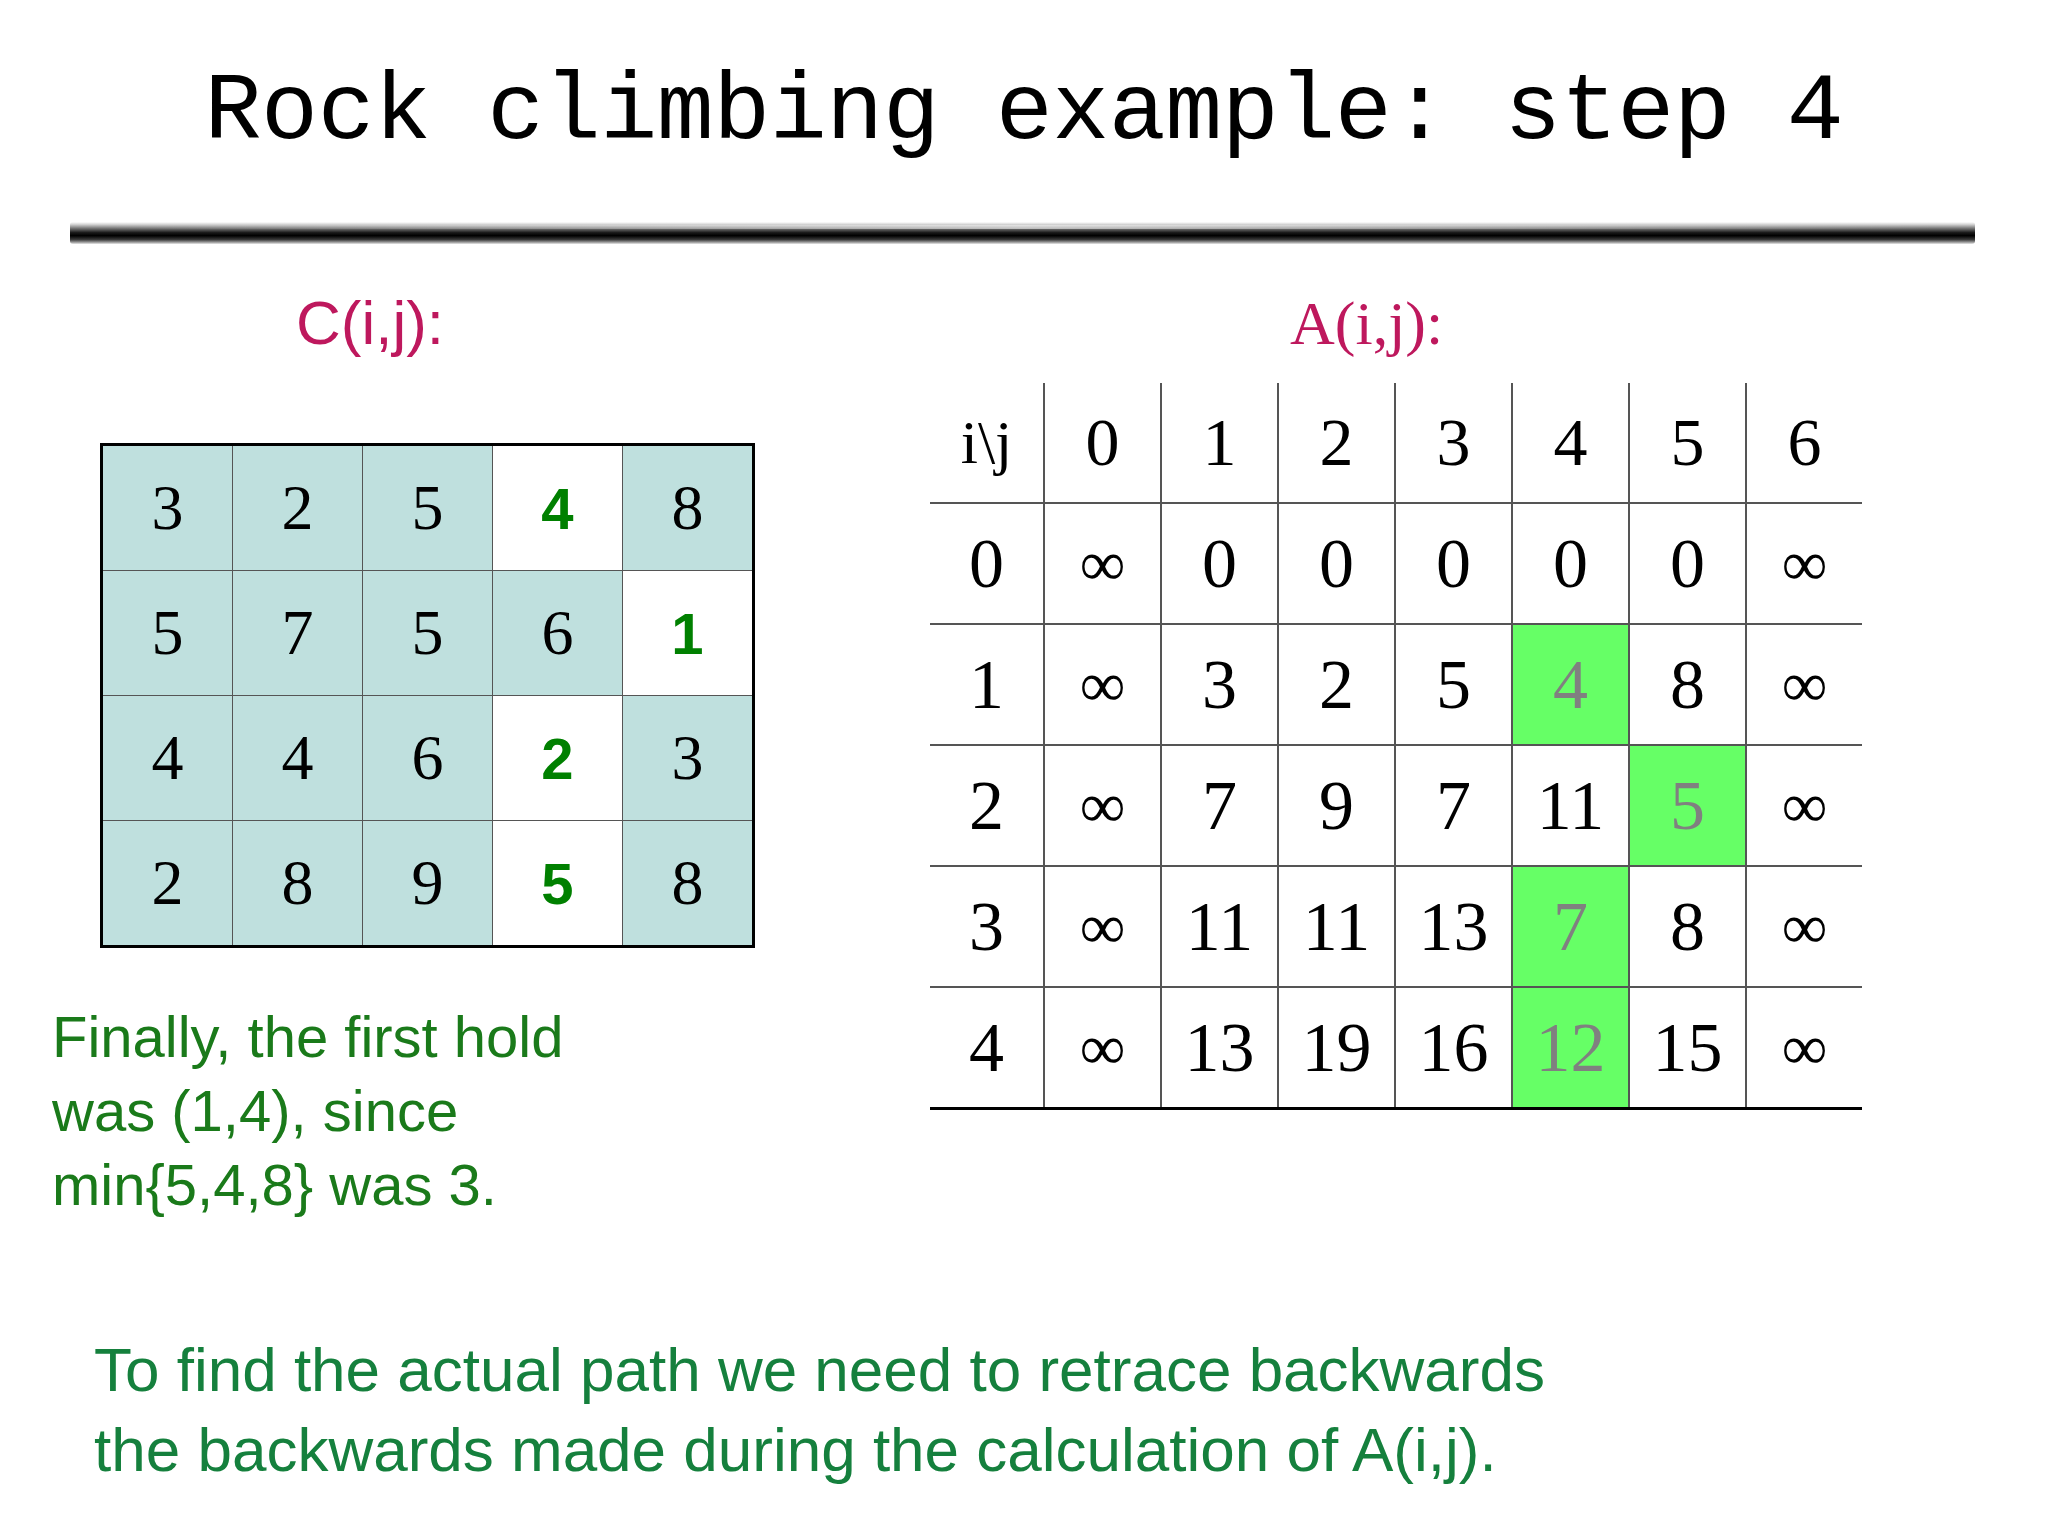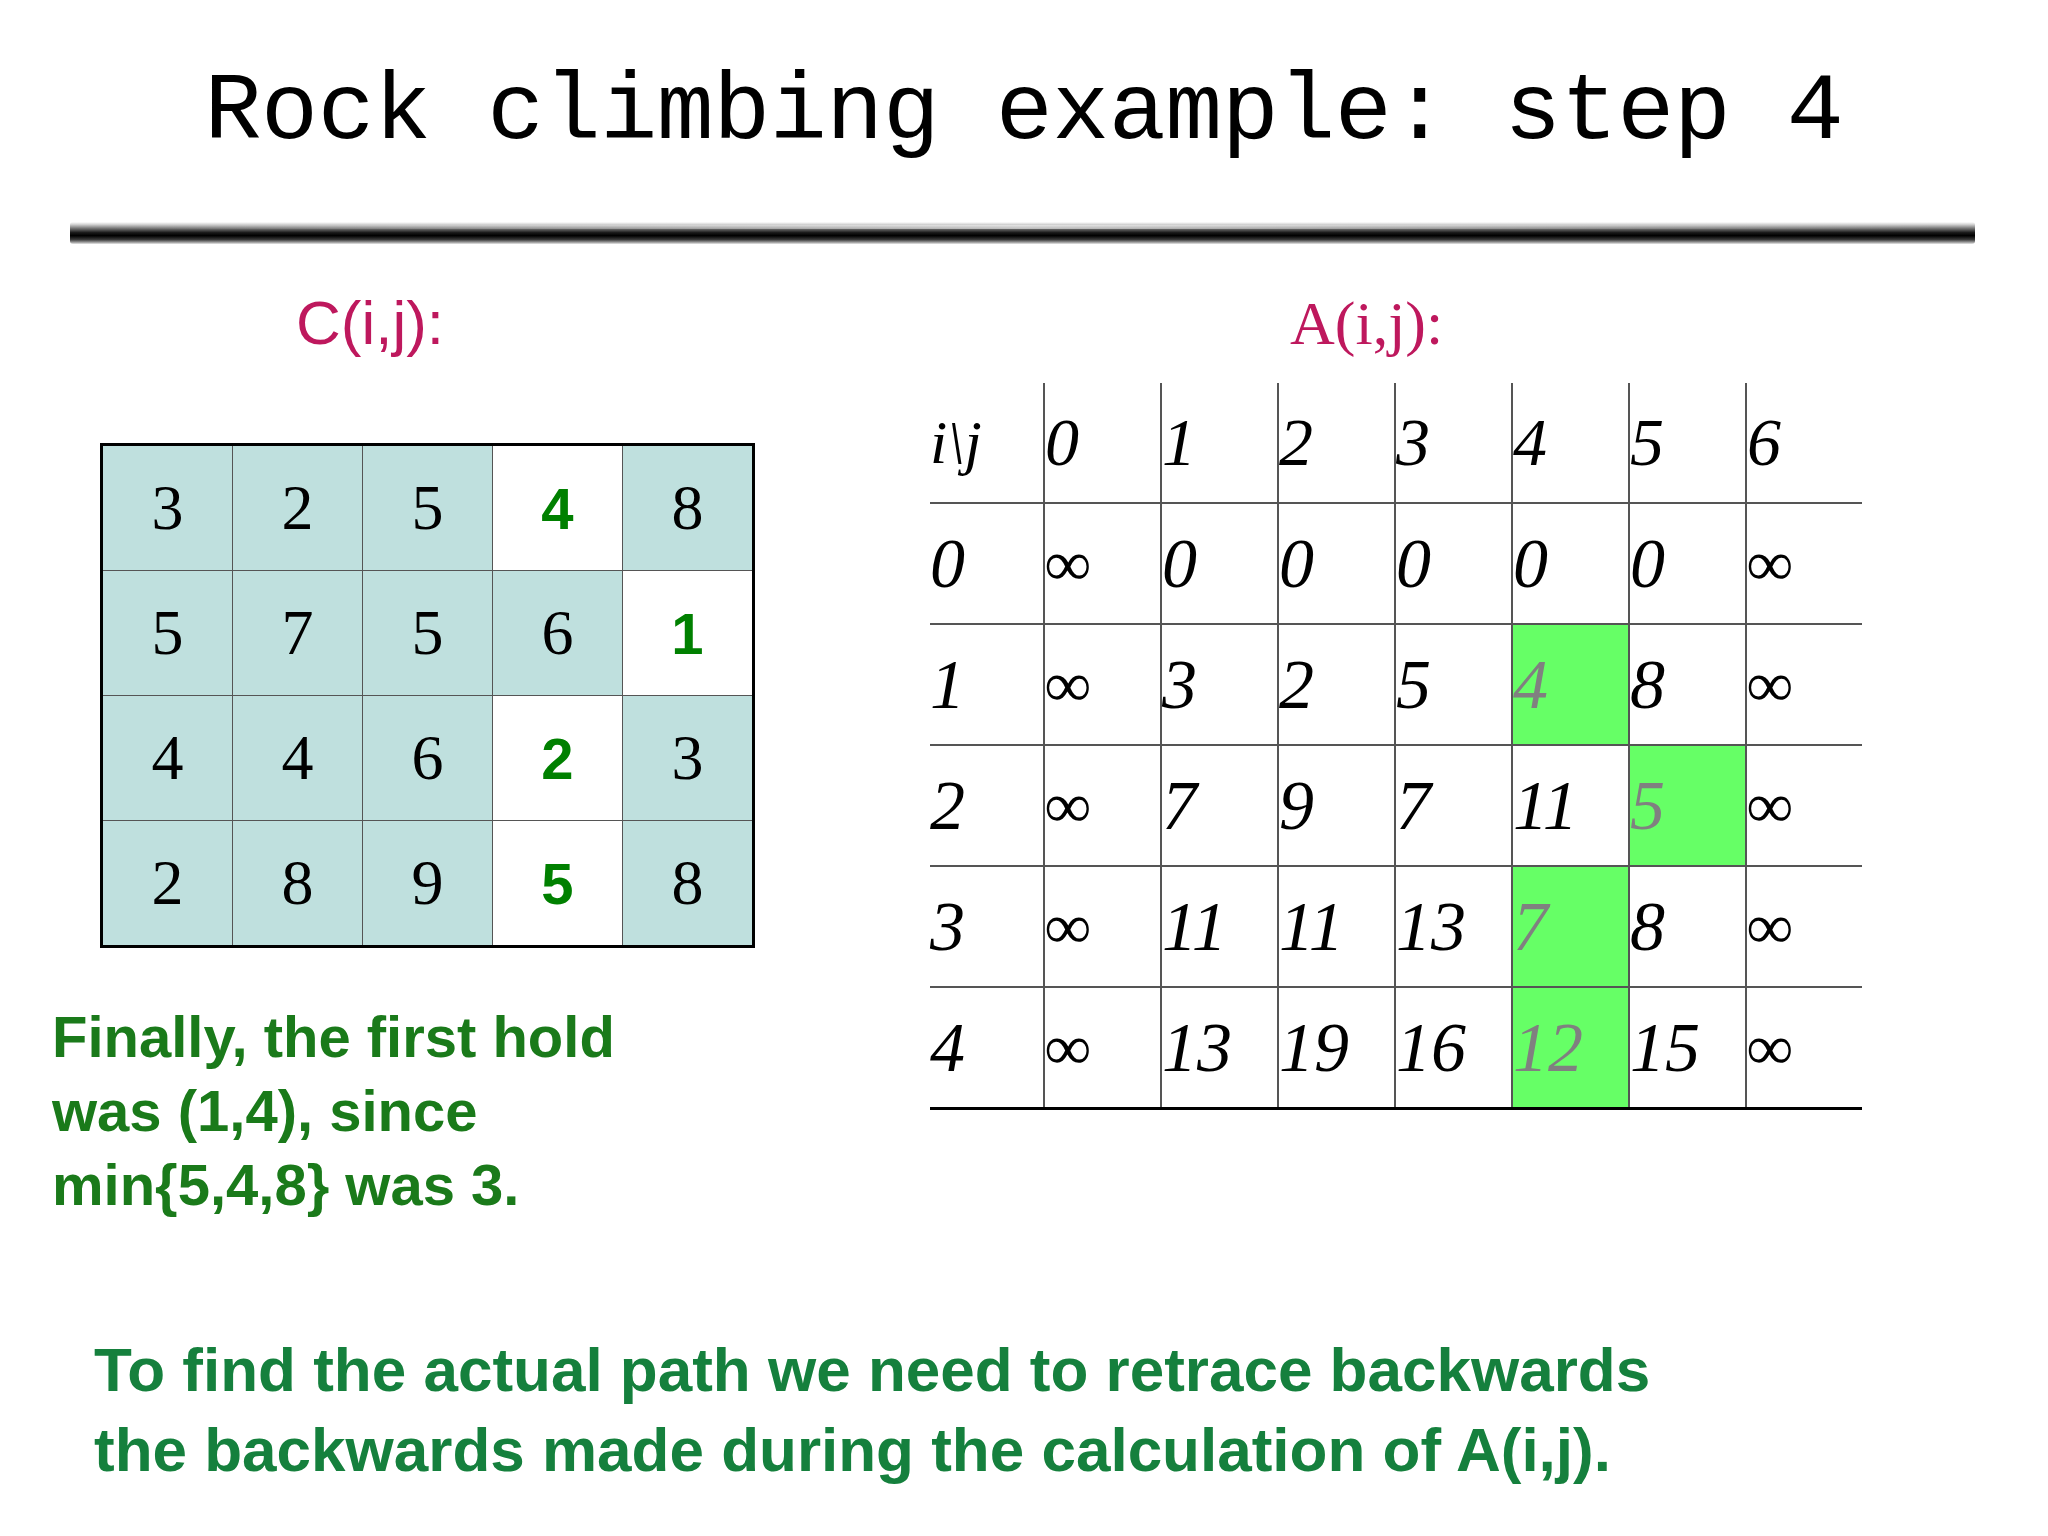--- a/index.html
+++ b/index.html
@@ -123,27 +123,27 @@
     left: 930px;
     top: 383px;
     border-collapse: collapse;
     table-layout: fixed;
   }
   #a-table td {
     border: 2px solid #555555;
     border-top: none;
     border-bottom: none;
     height: 119px;
+    text-align: center;
     vertical-align: middle;
     font-family: "Liberation Serif", serif;
     font-size: 70px;
     color: #000000;
     background: #ffffff;
     padding: 0;
-    font-style: italic;
   }
   #a-table td.rowhead {
     width: 113px;
     border-left: none;
   }
   #a-table td.cell { width: 115px; }
   #a-table td.lastcol { border-right: none; }
   #a-table tr.hdr td,
   #a-table tr.band td {
     border-bottom: 2px solid #555555;
@@ -169,21 +169,21 @@
   #bottom-note {
     position: absolute;
     left: 94px;
     top: 1330px;
     width: 1800px;
     font-family: "Liberation Sans", sans-serif;
     font-size: 62px;
     line-height: 80px;
     color: #15803d;
   }
-  .nowrapline { display: block; white-space: nowrap; font-weight: bold; }
+  .nowrapline { display: block; white-space: nowrap; }
 </style>
 </head>
 <body>
 
 <div id="slide-title">Rock climbing example: step 4</div>
 
 <div id="title-divider">
   <div class="bar-core"></div>
   <div class="bar-shine"></div>
 </div>

